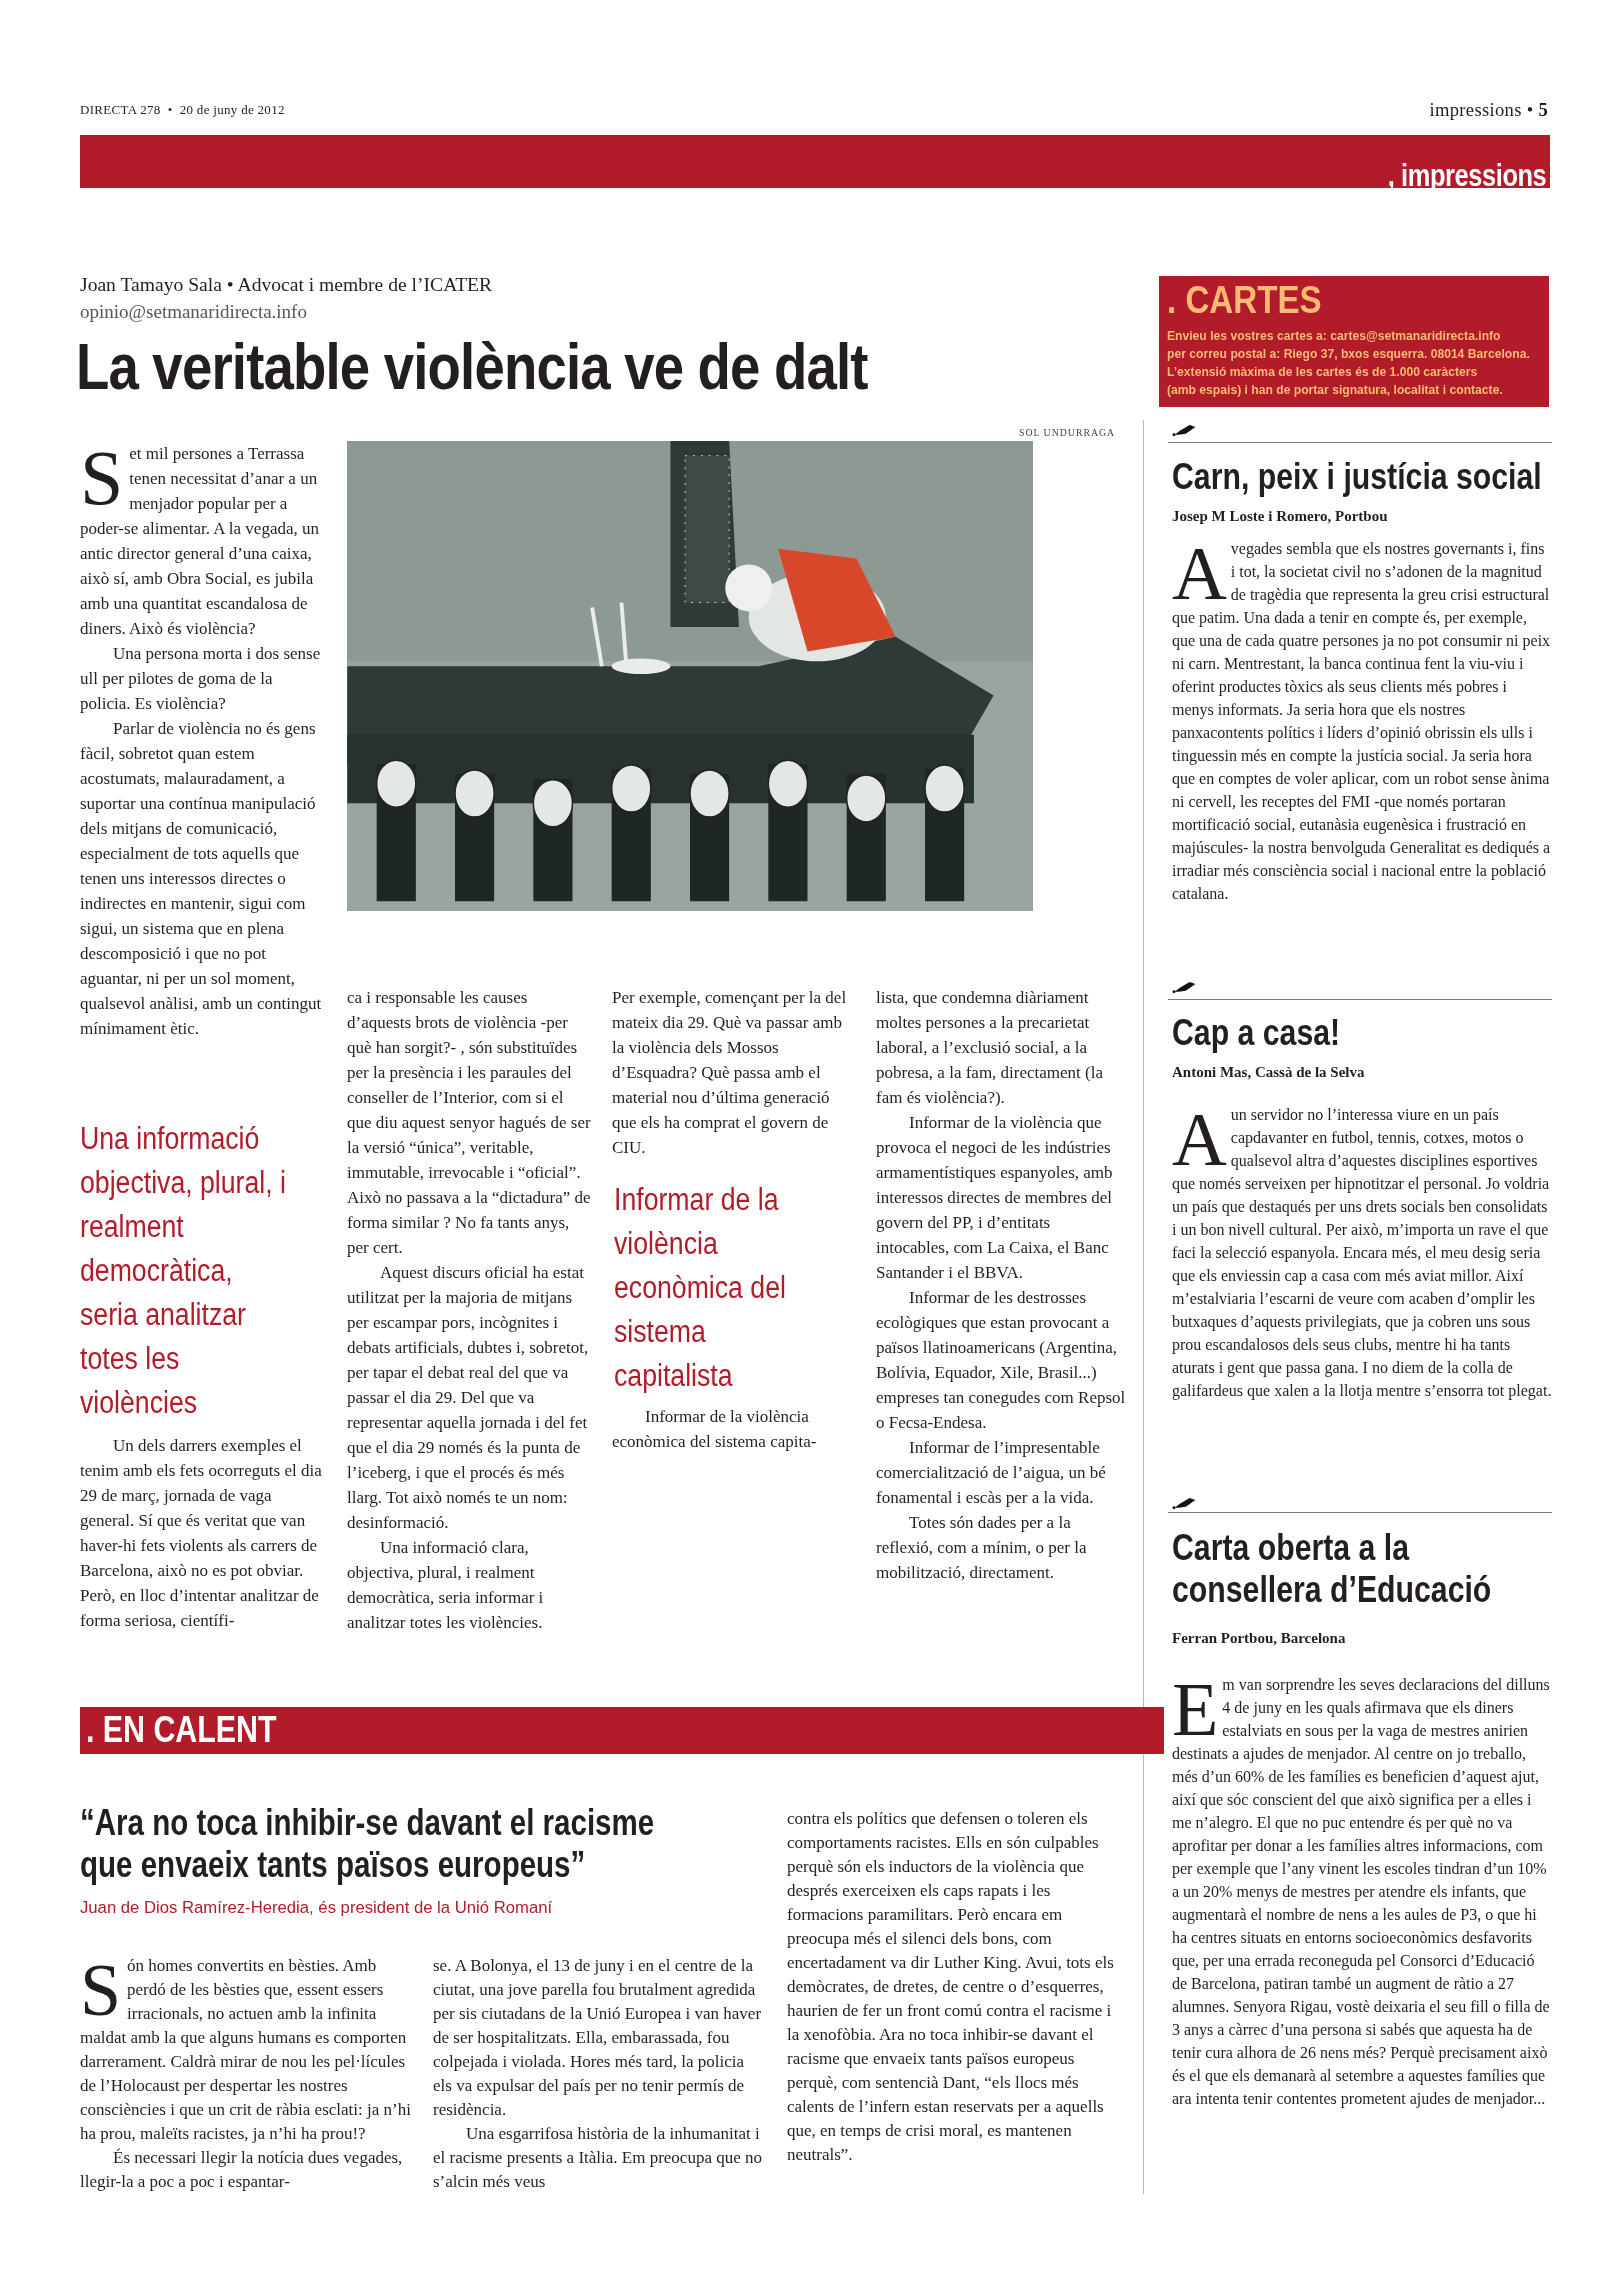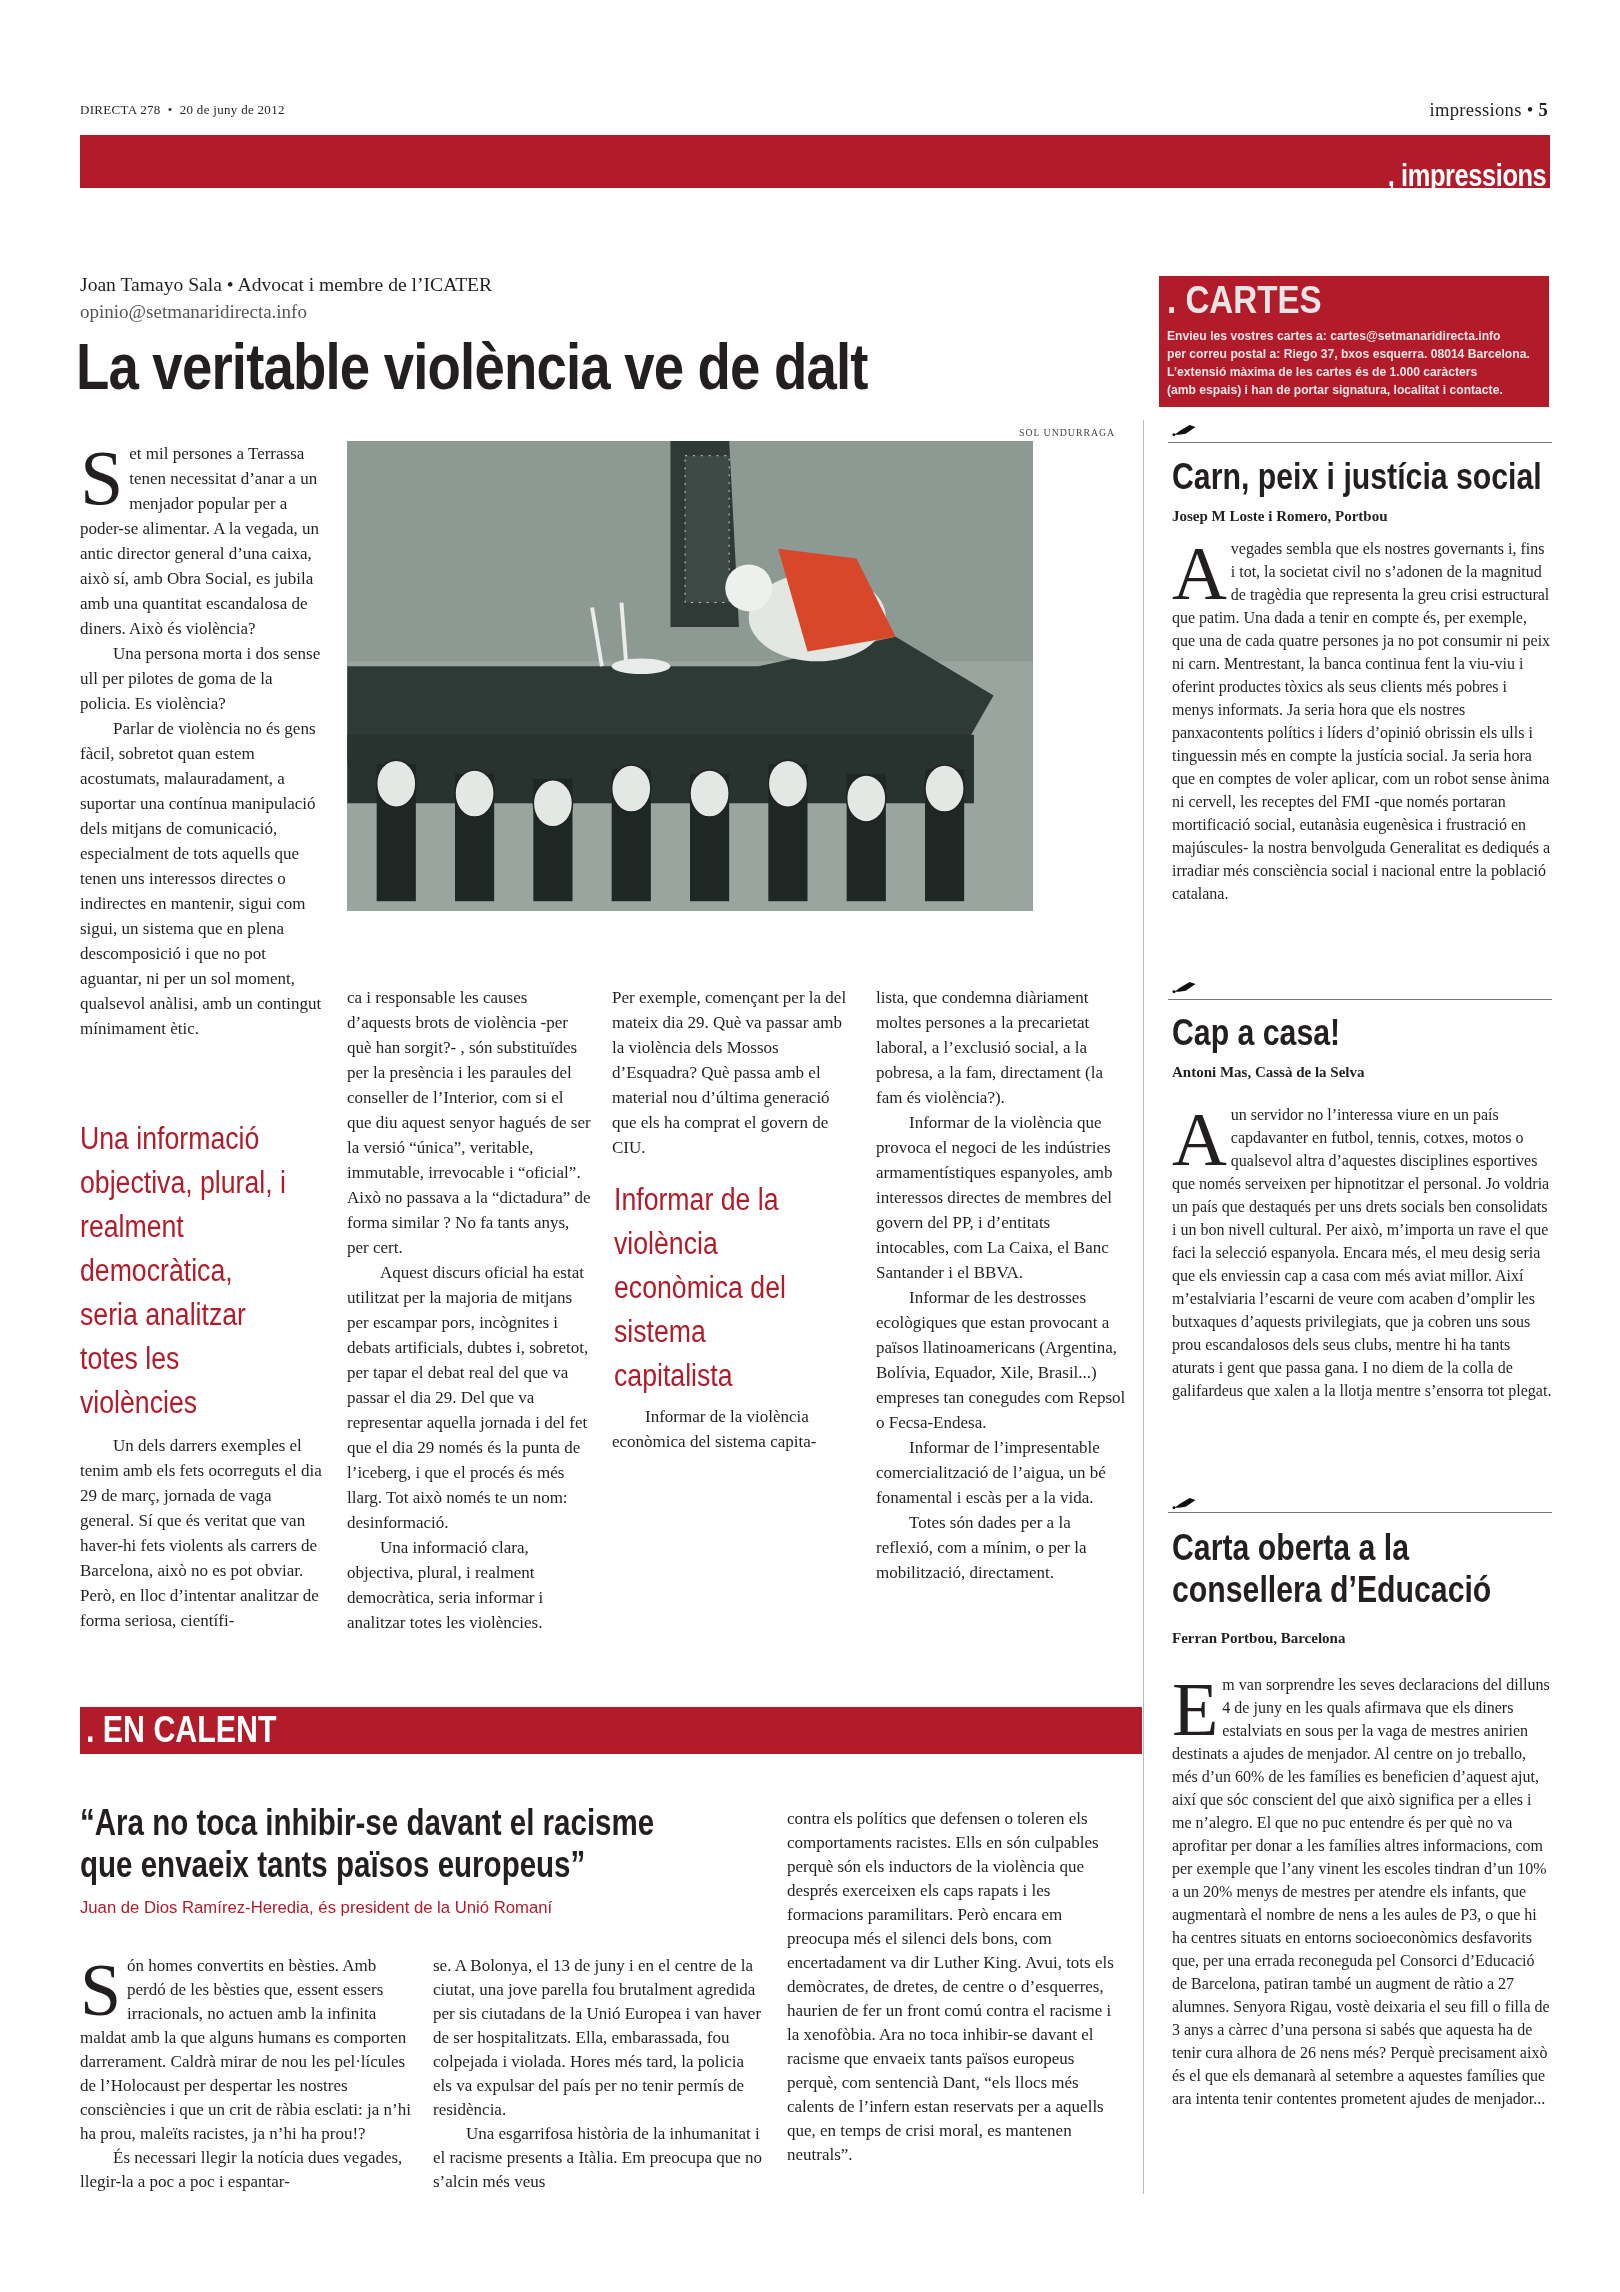--- a/index.html
+++ b/index.html
@@ -12,31 +12,31 @@
   .byline b{font-weight:normal;}
   .email{left:80px;top:301px;font-size:19px;font-family:"Liberation Serif",serif;color:#555;}
   .headline{left:76px;top:329px;font-family:"Liberation Sans",sans-serif;font-weight:bold;font-size:65px;letter-spacing:-1px;transform:scaleX(0.84);transform-origin:left top;white-space:nowrap;}
   .col{font-family:"Liberation Serif",serif;font-size:17px;line-height:25px;color:#231f20;}
   .col p{margin:0;text-indent:33px;}
   .col p.noind{text-indent:0;}
   .drop{float:left;font-size:78px;line-height:65px;margin:3.9px 5.9px 0 0;font-family:"Liberation Serif",serif;}
   .pull{font-family:"Liberation Sans",sans-serif;color:#b21c2a;font-size:31px;line-height:44px;transform:scaleX(0.86);transform-origin:left top;width:314px;}
   .illustration{left:347px;top:441px;width:686px;height:470px;background:#8f9b95;overflow:hidden;}
   .credit{left:1019px;top:427px;font-size:9.8px;letter-spacing:1px;font-family:"Liberation Serif",serif;color:#444;}
-  .cartes-box{left:1159px;top:276px;width:390px;height:131px;background:#b21c2a;color:#e5e5e5;}
+  .cartes-box{left:1159px;top:276px;width:390px;height:131px;background:#b21c2a;color:#fdba74;}
   .cartes-title{position:absolute;left:7.8px;top:2px;font-family:"Liberation Sans",sans-serif;font-weight:bold;font-size:39px;transform:scaleX(0.85);transform-origin:left top;}
   .cartes-info{position:absolute;left:7.8px;top:51px;font-family:"Liberation Sans",sans-serif;font-weight:bold;font-size:13.2px;line-height:18px;transform:scaleX(0.92);transform-origin:left top;width:412px;}
   .letter-rule{left:1168px;width:384px;height:1px;background:#777;}
   .mark{left:1172px;width:25.5px;height:13.7px;}
   .letter-title{left:1172px;font-family:"Liberation Sans",sans-serif;font-weight:bold;font-size:36px;line-height:42px;transform:scaleX(0.84);transform-origin:left top;white-space:nowrap;}
   .letter-author{left:1172px;font-family:"Liberation Serif",serif;font-weight:bold;font-size:15px;}
   .letter-body{left:1172px;width:380px;font-family:"Liberation Serif",serif;font-size:16px;line-height:23px;text-align:left;}
   .letter-body .drop{font-size:76px;line-height:61px;margin:5.9px 3.9px 0 0;}
   .vrule{left:1143px;top:420px;width:1px;height:1774px;background:#bbb;}
-  .encalent{left:80px;top:1707px;width:1470px;height:47px;background:#b21c2a;}
+  .encalent{left:80px;top:1707px;width:1470px;height:47px;background:#b21c2a;padding-left:22px;}
   .encalent span{position:absolute;left:5.9px;top:2px;color:#fff;font-family:"Liberation Sans",sans-serif;font-weight:bold;font-size:37px;transform:scaleX(0.82);transform-origin:left top;white-space:nowrap;}
   .quote-title{left:80px;top:1802px;font-family:"Liberation Sans",sans-serif;font-weight:bold;font-size:36px;line-height:42px;transform:scaleX(0.82);transform-origin:left top;white-space:nowrap;}
   .quote-author{left:80px;top:1898px;font-family:"Liberation Sans",sans-serif;font-size:16.7px;color:#b21c2a;}
   .ec-col{font-family:"Liberation Serif",serif;font-size:17px;line-height:24px;}
   .ec-col p{margin:0;text-indent:33px;}
   .ec-col p.noind{text-indent:0;}
   .ec-col .drop{font-size:74px;line-height:61px;margin:5.9px 5.9px 0 0;}
 </style>
 </head>
 <body>

